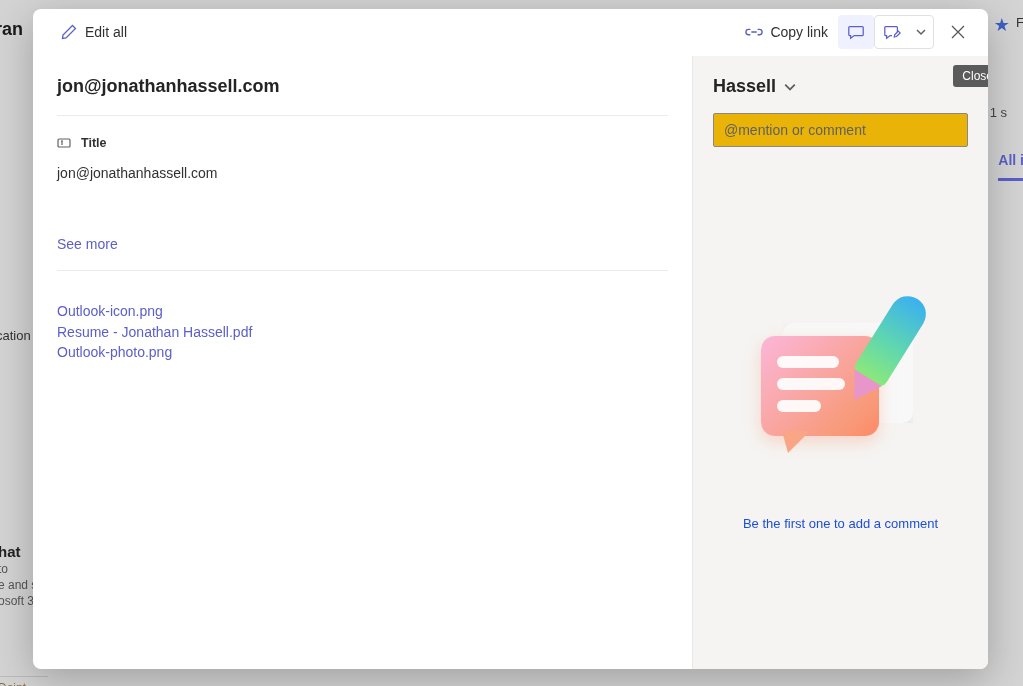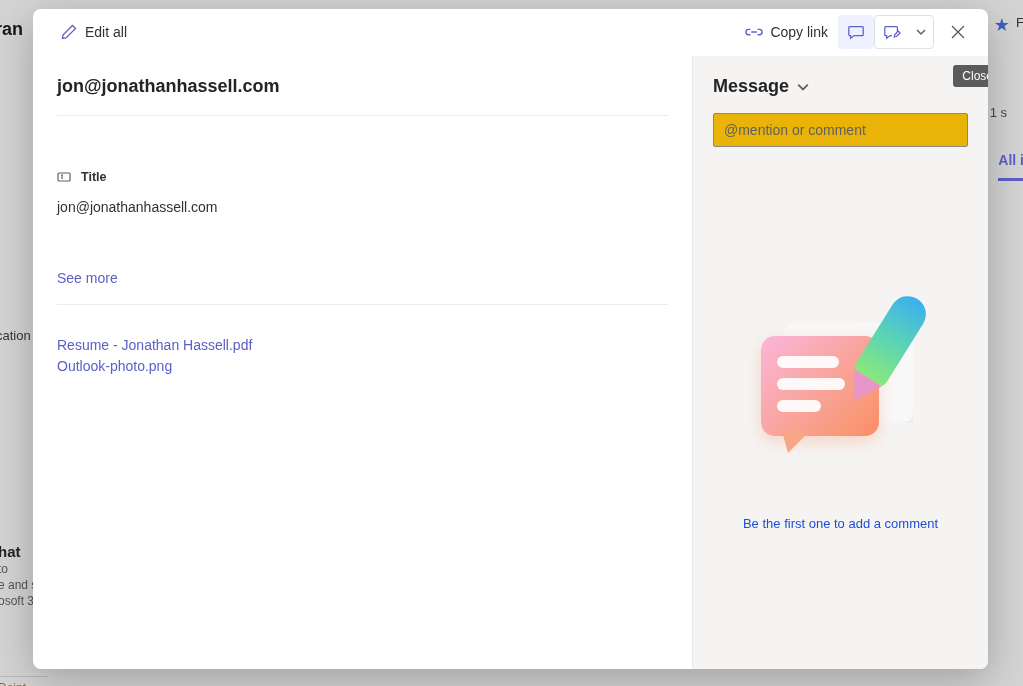--- a/index.html
+++ b/index.html
@@ -207,21 +207,20 @@
       border-bottom: 1px solid #ebebeb;
     }
     .field {
       padding: 20px 0 0 0;
     }
     .field-header {
       display: flex;
       align-items: flex-end;
       gap: 10px;
       margin-bottom: 12px;
-      margin-top: 34px;
     }
     .field-header svg {
       width: 14px;
       height: 14px;
       color: #616161;
       stroke: #616161;
     }
     .field-label {
       font-size: 12.5px;
       font-weight: 600;
@@ -447,29 +446,30 @@
         <div class="field-value">jon@jonathanhassell.com</div>
       </div>
 
 
       <div class="see-more">See more</div>
 
       <hr class="divider-hr">
 
       <div class="field">
         <div class="attachments-list">
+          <span class="attachment-link">Outlook-icon.png</span>
           <span class="attachment-link">Resume - Jonathan Hassell.pdf</span>
           <span class="attachment-link">Outlook-photo.png</span>
         </div>
       </div>
     </div>
 
     <div class="comments-panel">
       <div class="comments-header">
-        <span class="comments-title">Message</span>
+        <span class="comments-title">Hassell</span>
         <svg viewBox="0 0 10 10" fill="none" stroke="currentColor" stroke-width="1.5">
           <path d="M1 3 L5 7 L9 3"></path>
         </svg>
       </div>
       <input class="comment-input" type="text" placeholder="@mention or comment" style="">
       <div class="comments-empty">
         <div class="empty-illustration">
           <div class="illus-card"></div>
           <div class="illus-bubble">
             <div class="illus-line l1"></div>

